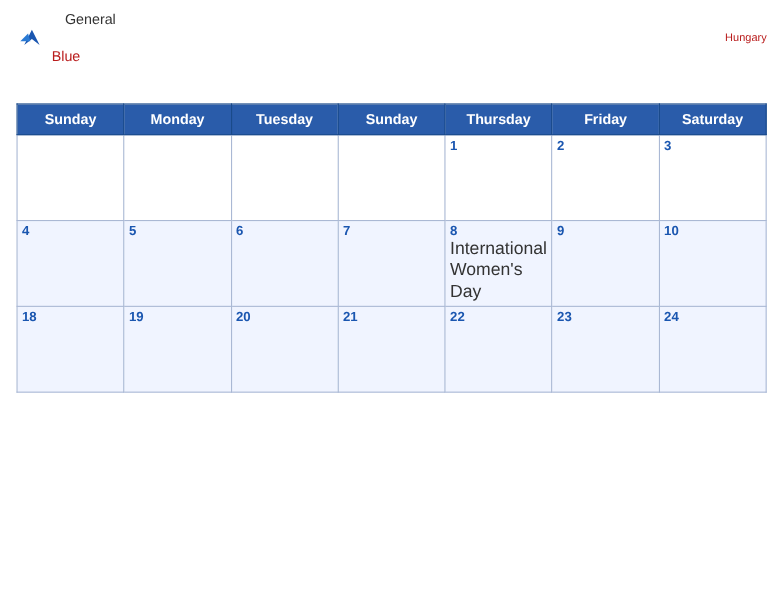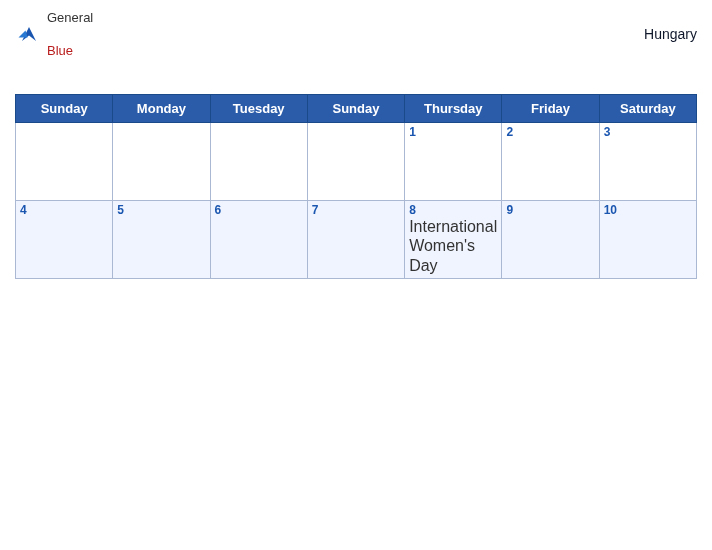--- a/index.html
+++ b/index.html
@@ -25,36 +25,36 @@
     .logo {
       display: flex;
       align-items: center;
       gap: 4px;
     }
     .logo-text {
       font-size: 13px;
       line-height: 1.2;
       color: #333;
     }
-    .logo-text .general { display: block; }
+    .logo-text .general { display: block; margin-left: 12px; }
     .logo-text .blue { display: block; color: #b91c1c; font-weight: normal; margin-top: 17px; }
     .logo-bird {
       width: 28px;
       height: 28px;
     }
     .title {
       font-size: 28px;
       font-weight: bold;
       color: #1a56b0;
       text-align: center;
       flex: 1;
     }
     .country {
-      font-size: 14px;
-      color: #0f172a;
+      font-size: 10px;
+      color: #b91c1c;
       min-width: 70px;
       text-align: right;
     }
     .calendar-grid {
       width: 100%;
       border-collapse: collapse;
       margin-top: 36px;
     }
     .calendar-grid th {
       background-color: #2a5caa;
@@ -156,15 +156,38 @@
             <span class="day-number">7</span>
           </td>
           <td><span class="day-number">8</span><span class="event-text">International Women's Day</span></td>
           <td>
             <span class="day-number">9</span>
           </td>
           <td>
             <span class="day-number">10</span>
           </td>
         </tr>
+        <tr class="week-row-alt">
+          <td>
+            <span class="day-number">18</span>
+          </td>
+          <td>
+            <span class="day-number">19</span>
+          </td>
+          <td>
+            <span class="day-number">20</span>
+          </td>
+          <td>
+            <span class="day-number">21</span>
+          </td>
+          <td>
+            <span class="day-number">22</span>
+          </td>
+          <td>
+            <span class="day-number">23</span>
+          </td>
+          <td>
+            <span class="day-number">24</span>
+          </td>
+        </tr>
       </tbody>
   </table>
 </div>
 
 </body></html>

